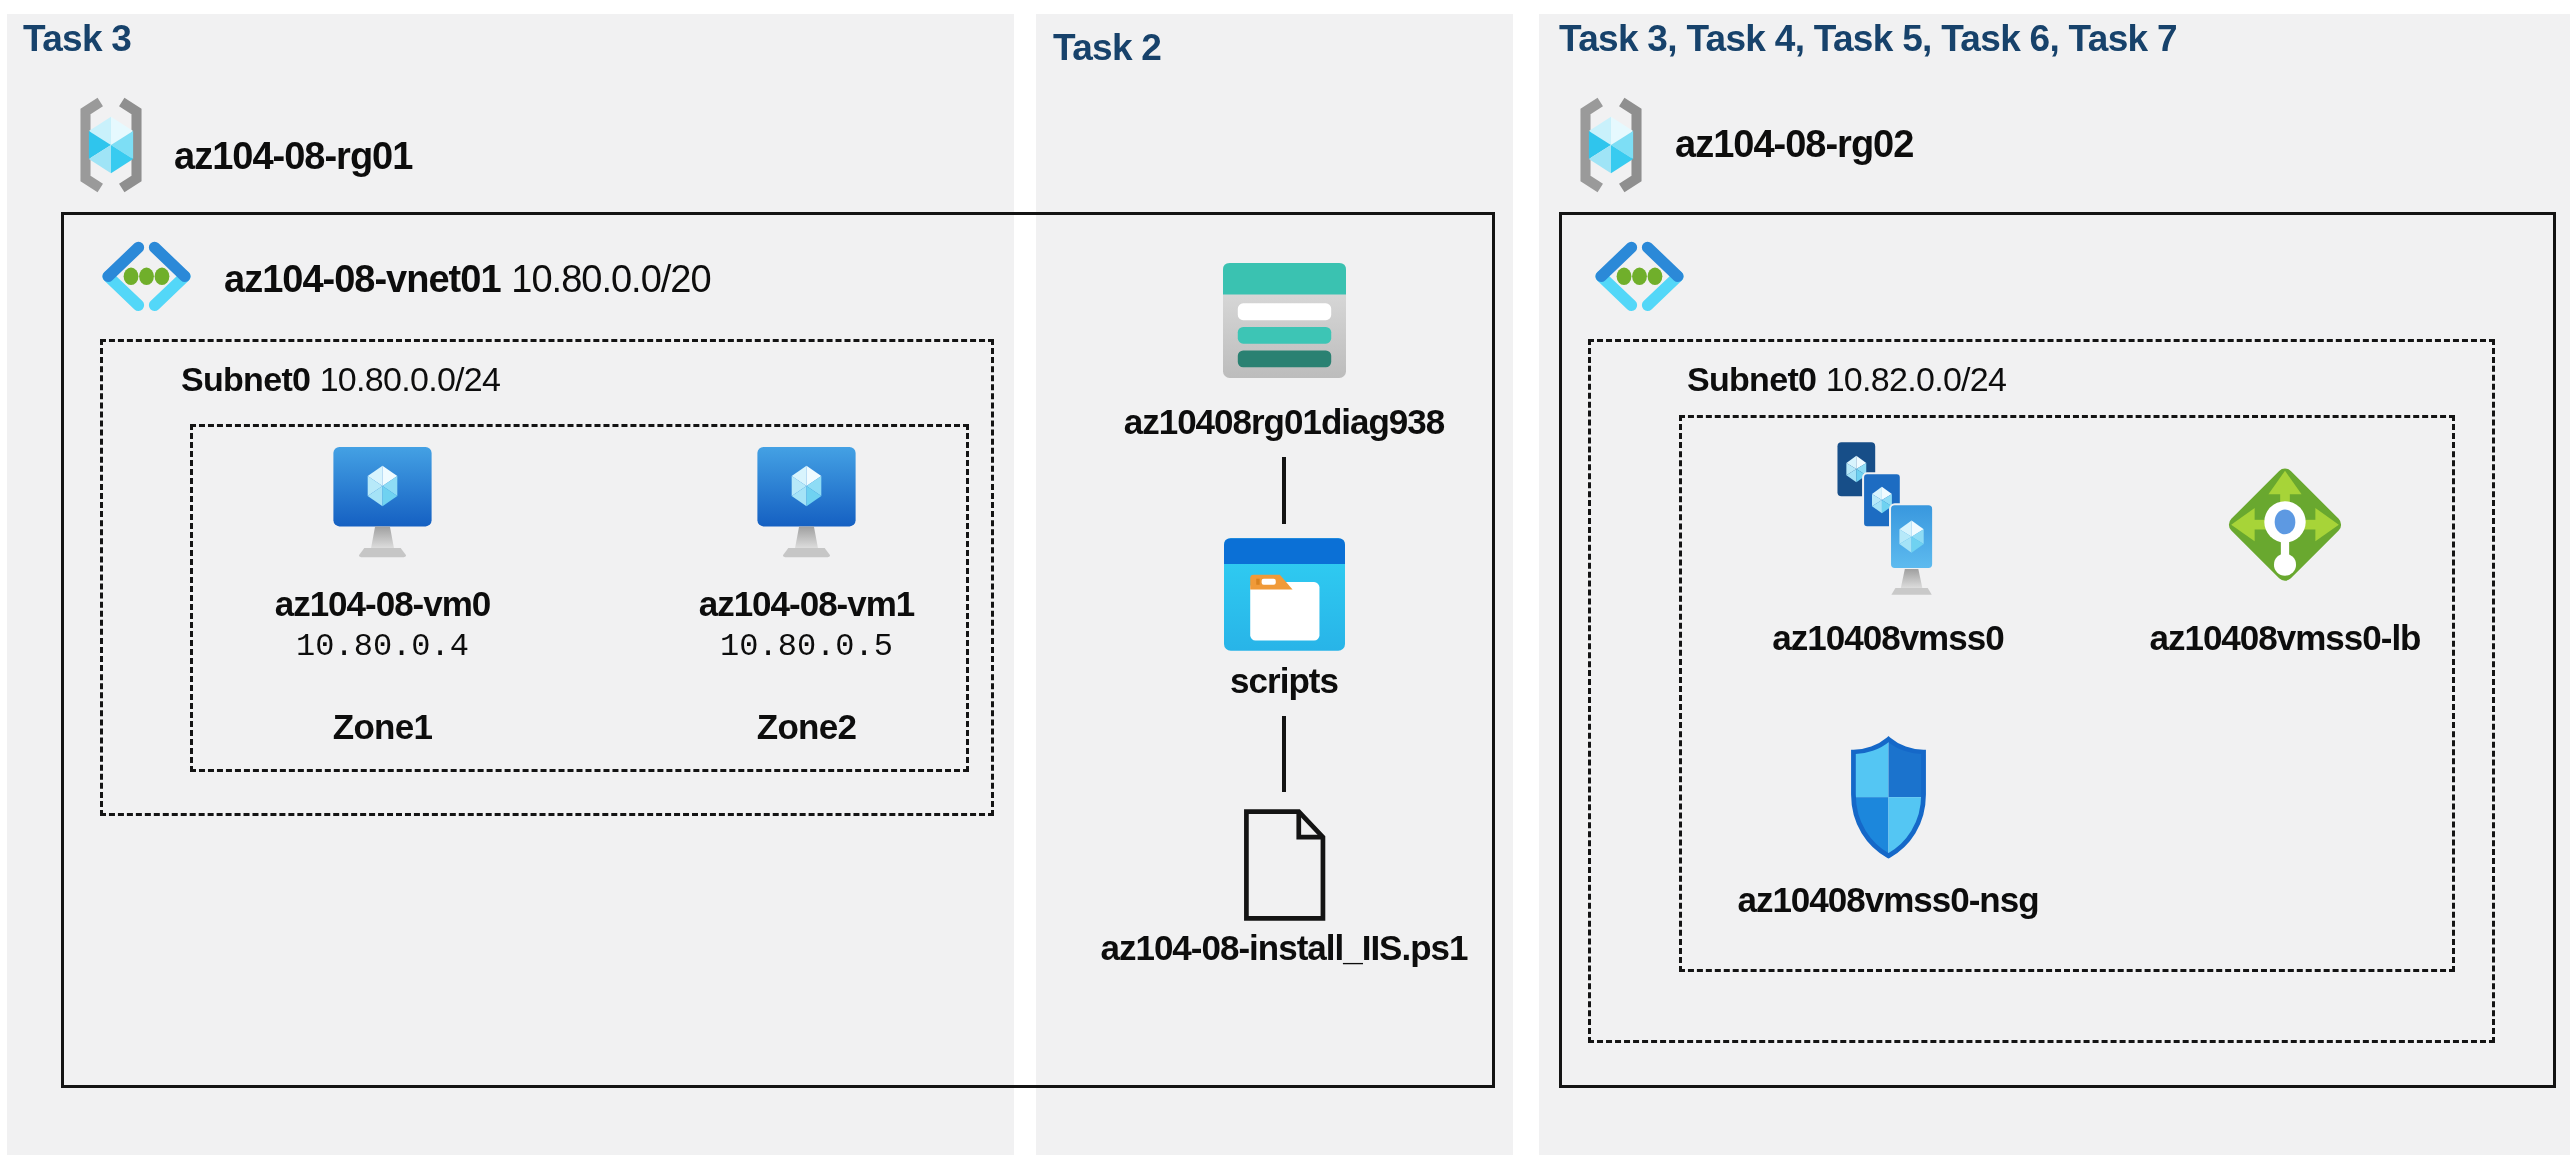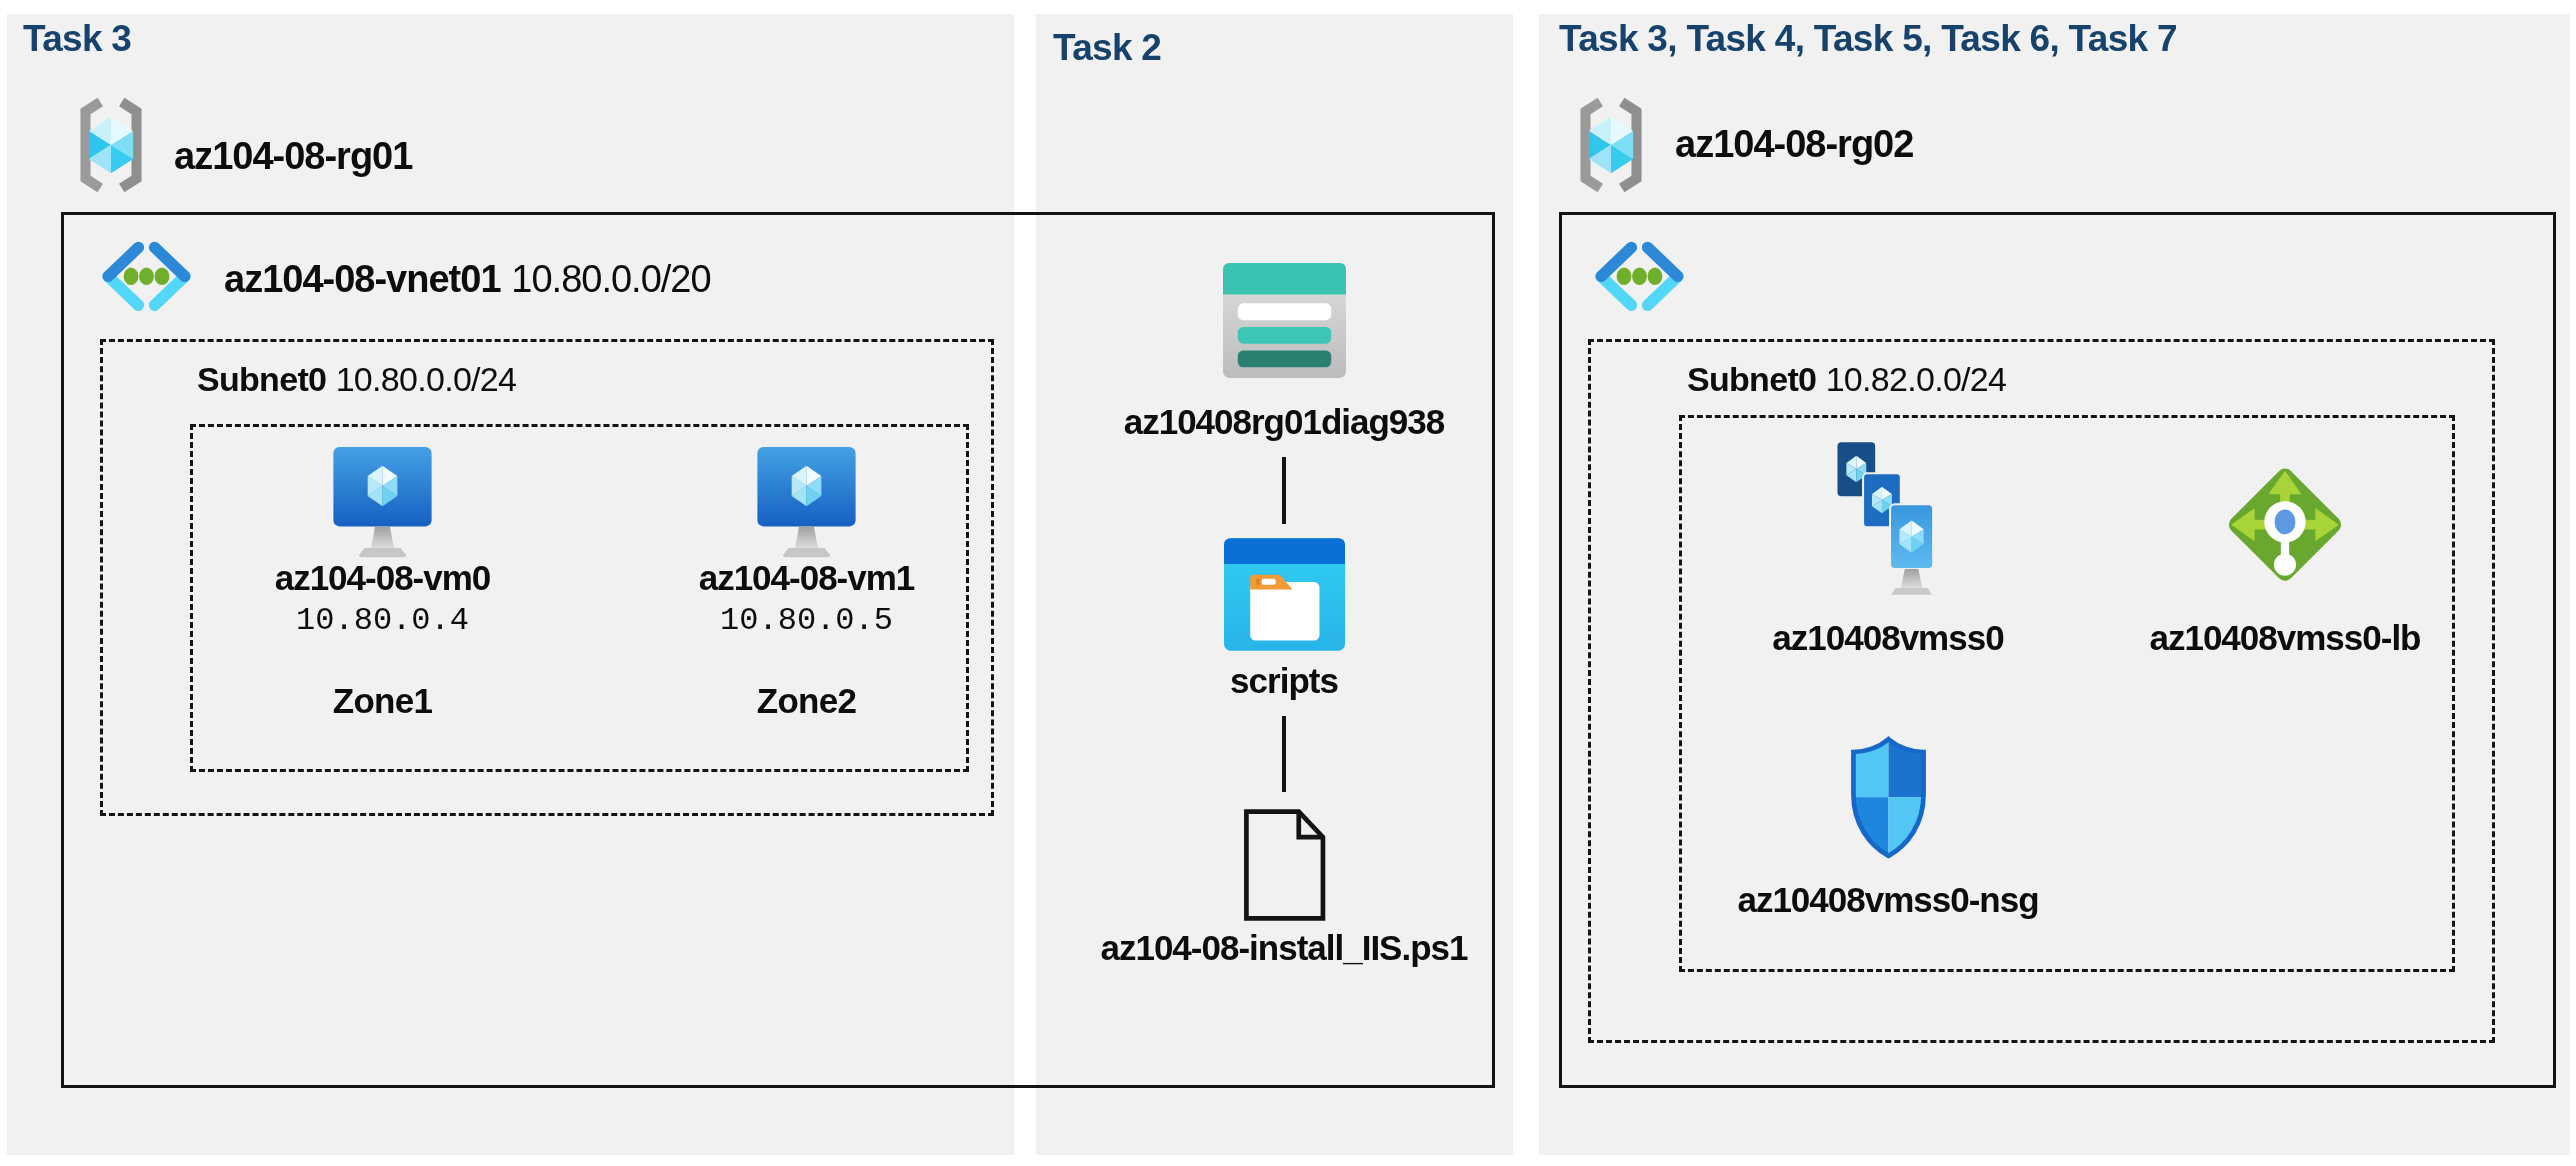--- a/index.html
+++ b/index.html
@@ -11,21 +11,21 @@
   .solid-box{border:3.4px solid #141414;}
   .dashed-box{border:3.4px dashed #141414;}
   .rg-label{font-size:38px;font-weight:bold;letter-spacing:-1px;white-space:nowrap;}
   .vnet-label{font-size:38px;letter-spacing:-1px;white-space:nowrap;}
   .vnet-label .nm{font-weight:bold;}
   .vnet-label .cidr{font-weight:normal;margin-left:10.8px;text-align:center;}
   .subnet-label{font-size:34px;letter-spacing:-0.7px;white-space:nowrap;}
   .subnet-label .nm{font-weight:bold;}
   .subnet-label .cidr{font-weight:normal;margin-left:9.4px;}
   .vcell{display:flex;flex-direction:column;align-items:center;}
-  .vm-name{font-size:35px;font-weight:bold;letter-spacing:-1px;white-space:nowrap;}
+  .vm-name{font-size:35px;font-weight:bold;letter-spacing:-1px;margin-top:26px;white-space:nowrap;}
   .vm-ip{font-size:32px;margin-top:4px;white-space:nowrap;font-family:Liberation Mono, monospace;}
   .vm-zone{font-size:35px;font-weight:bold;letter-spacing:-0.7px;margin-top:42px;white-space:nowrap;}
   .res-label{font-size:35px;font-weight:bold;letter-spacing:-1px;white-space:nowrap;}
   .connector{width:3.4px;background:#141414;}
   .icon-slot{display:flex;align-items:flex-end;justify-content:center;}
 </style>
 </head>
 <body>
 
 <div class="stage">
@@ -57,21 +57,21 @@
     <path d="M84 11 L129 54" stroke="#2b89d8" stroke-width="17" stroke-linecap="round" fill="none"></path>
     <ellipse cx="49" cy="54" rx="11" ry="13" fill="#70af2b"></ellipse>
     <ellipse cx="72" cy="54" rx="11" ry="13" fill="#70af2b"></ellipse>
     <ellipse cx="95" cy="54" rx="11" ry="13" fill="#70af2b"></ellipse>
   </svg>
   <div class="abs vnet-label" style="left:224px;top:258px;">
     <span class="nm">az104-08-vnet01</span><span class="cidr">10.80.0.0/20</span>
   </div>
 
   <div class="abs dashed-box" style="left:100px;top:339px;width:888px;height:471px;"></div>
-  <div class="abs subnet-label" style="left:181px;top:360px;margin-left:16px;">
+  <div class="abs subnet-label" style="left:181px;top:360px;">
     <span class="nm">Subnet0</span><span class="cidr">10.80.0.0/24</span>
   </div>
 
   <div class="abs dashed-box" style="left:190px;top:424px;width:773px;height:342px;"></div>
 
   <div class="abs vcell" style="left:258px;top:447px;width:249px;">
     <svg width="101" height="111" viewBox="0 0 150 165">
       <defs>
         <linearGradient id="monG1" x1="0" y1="0" x2="0" y2="1">
             <stop offset="0" stop-color="#44a1e4"></stop>

